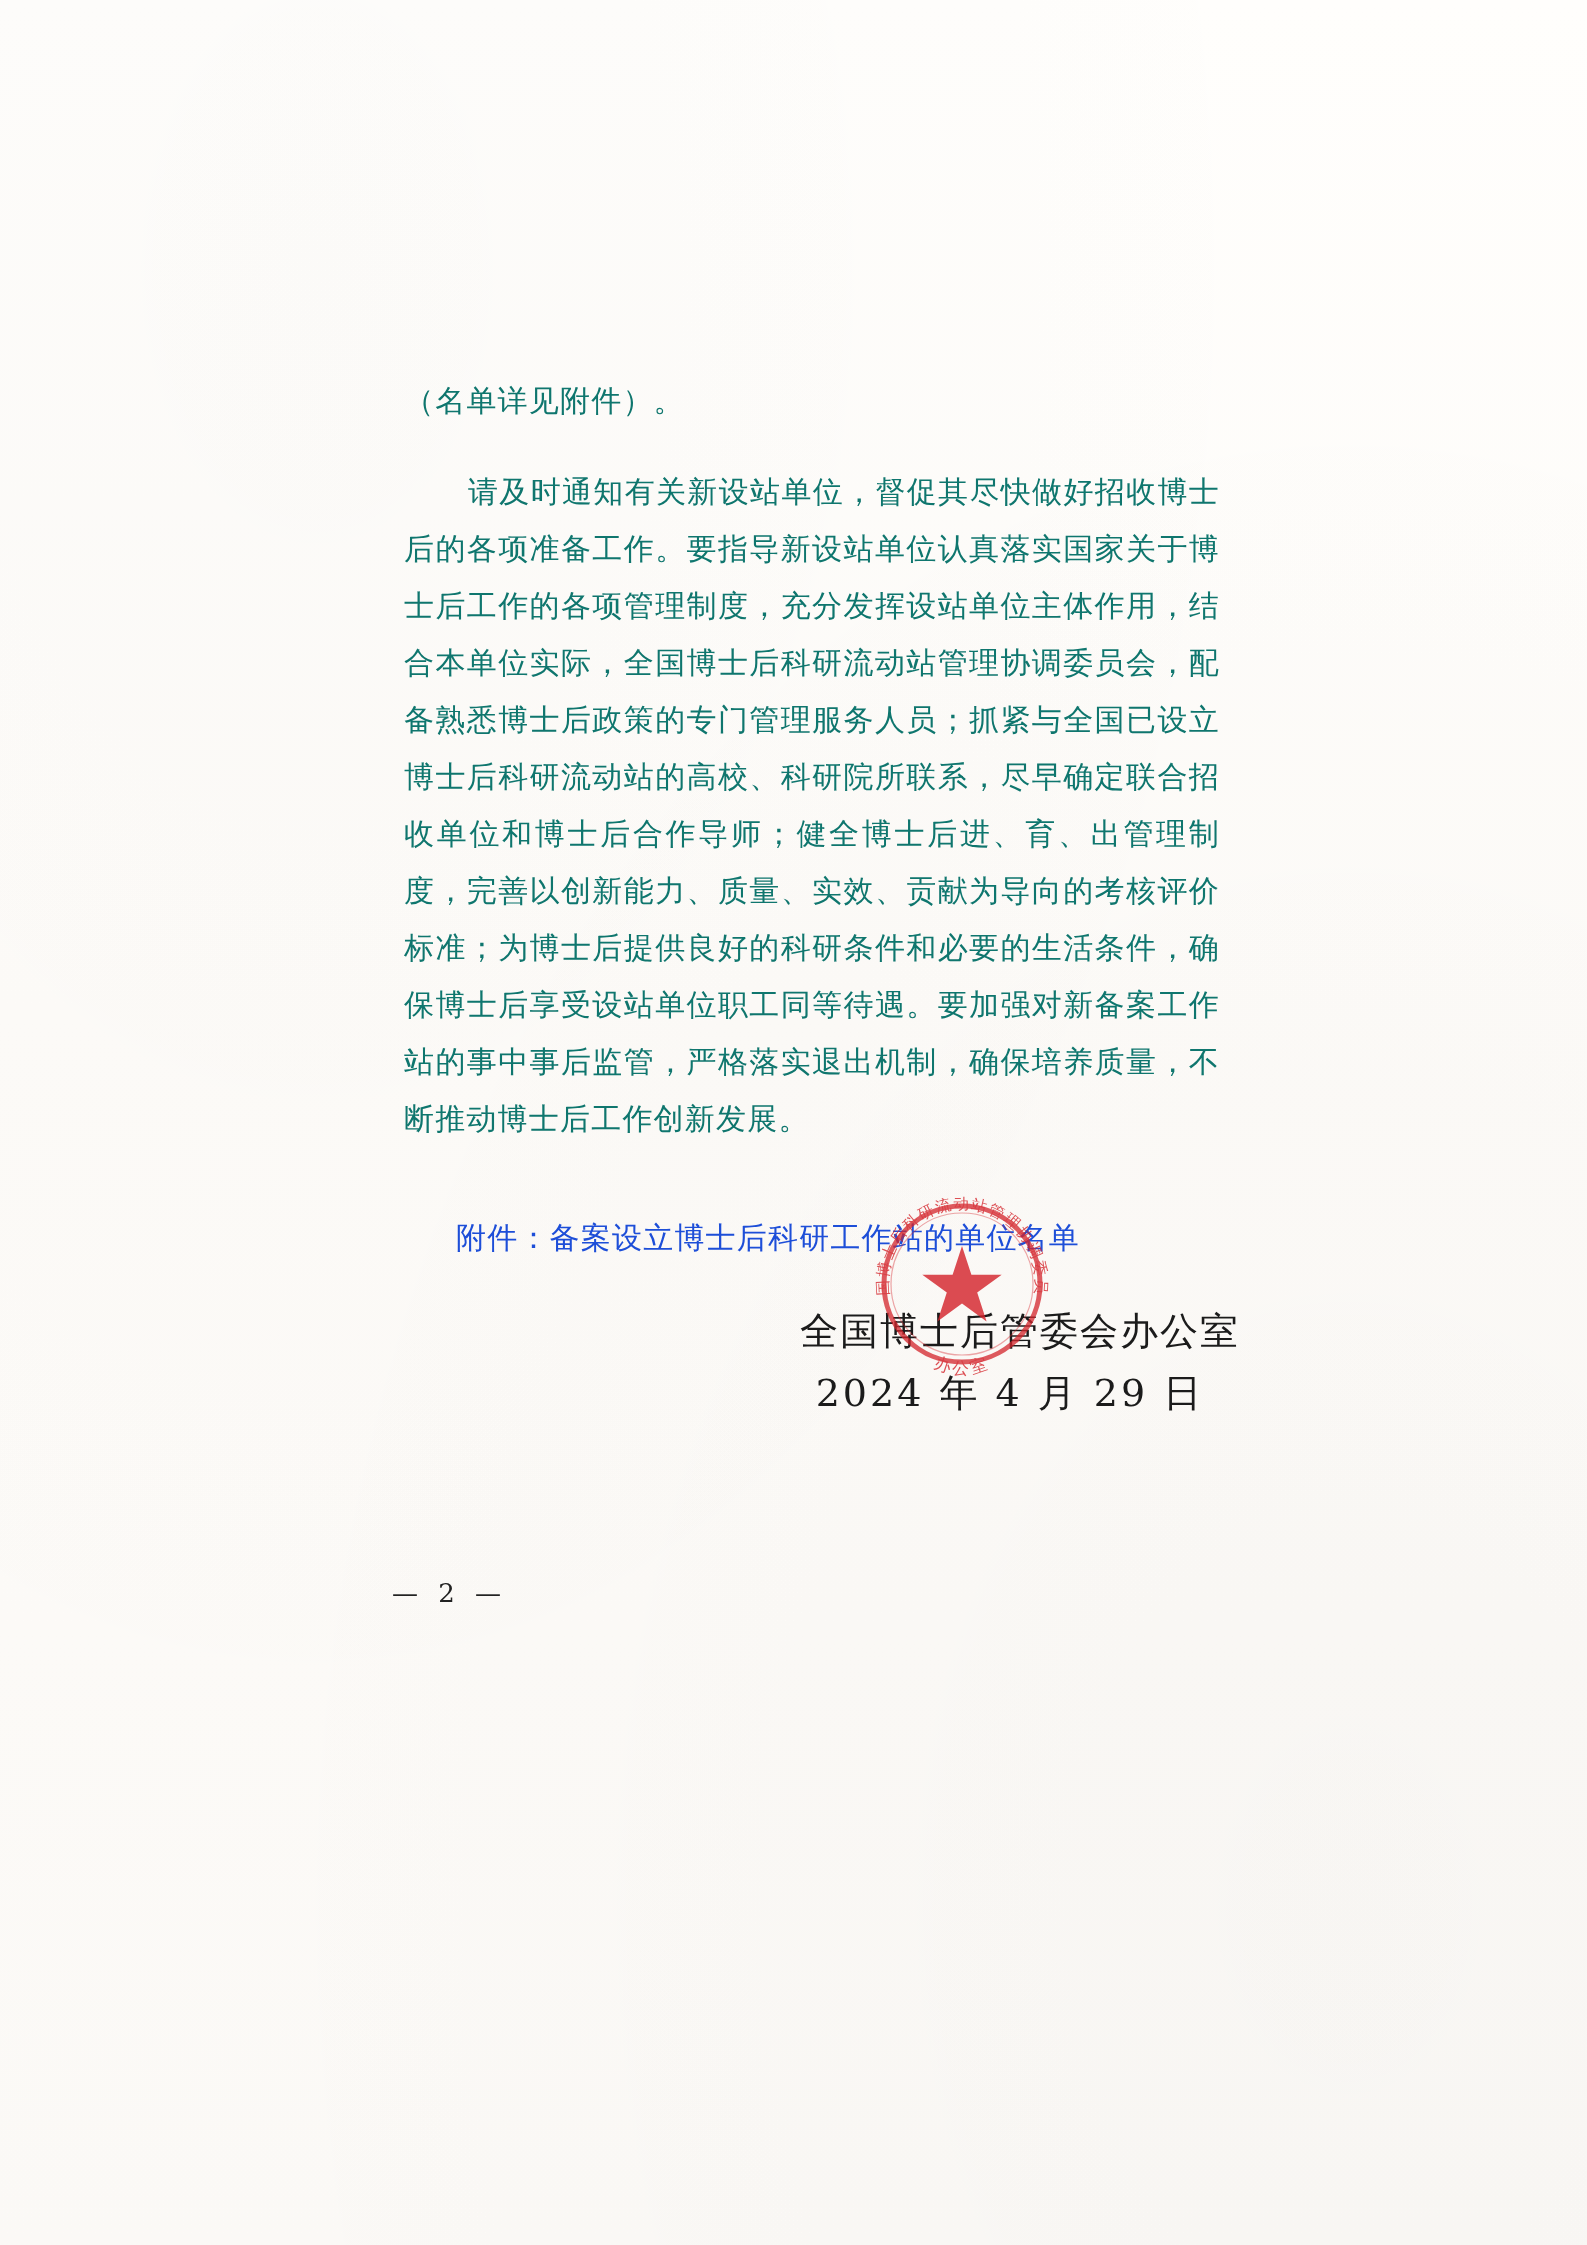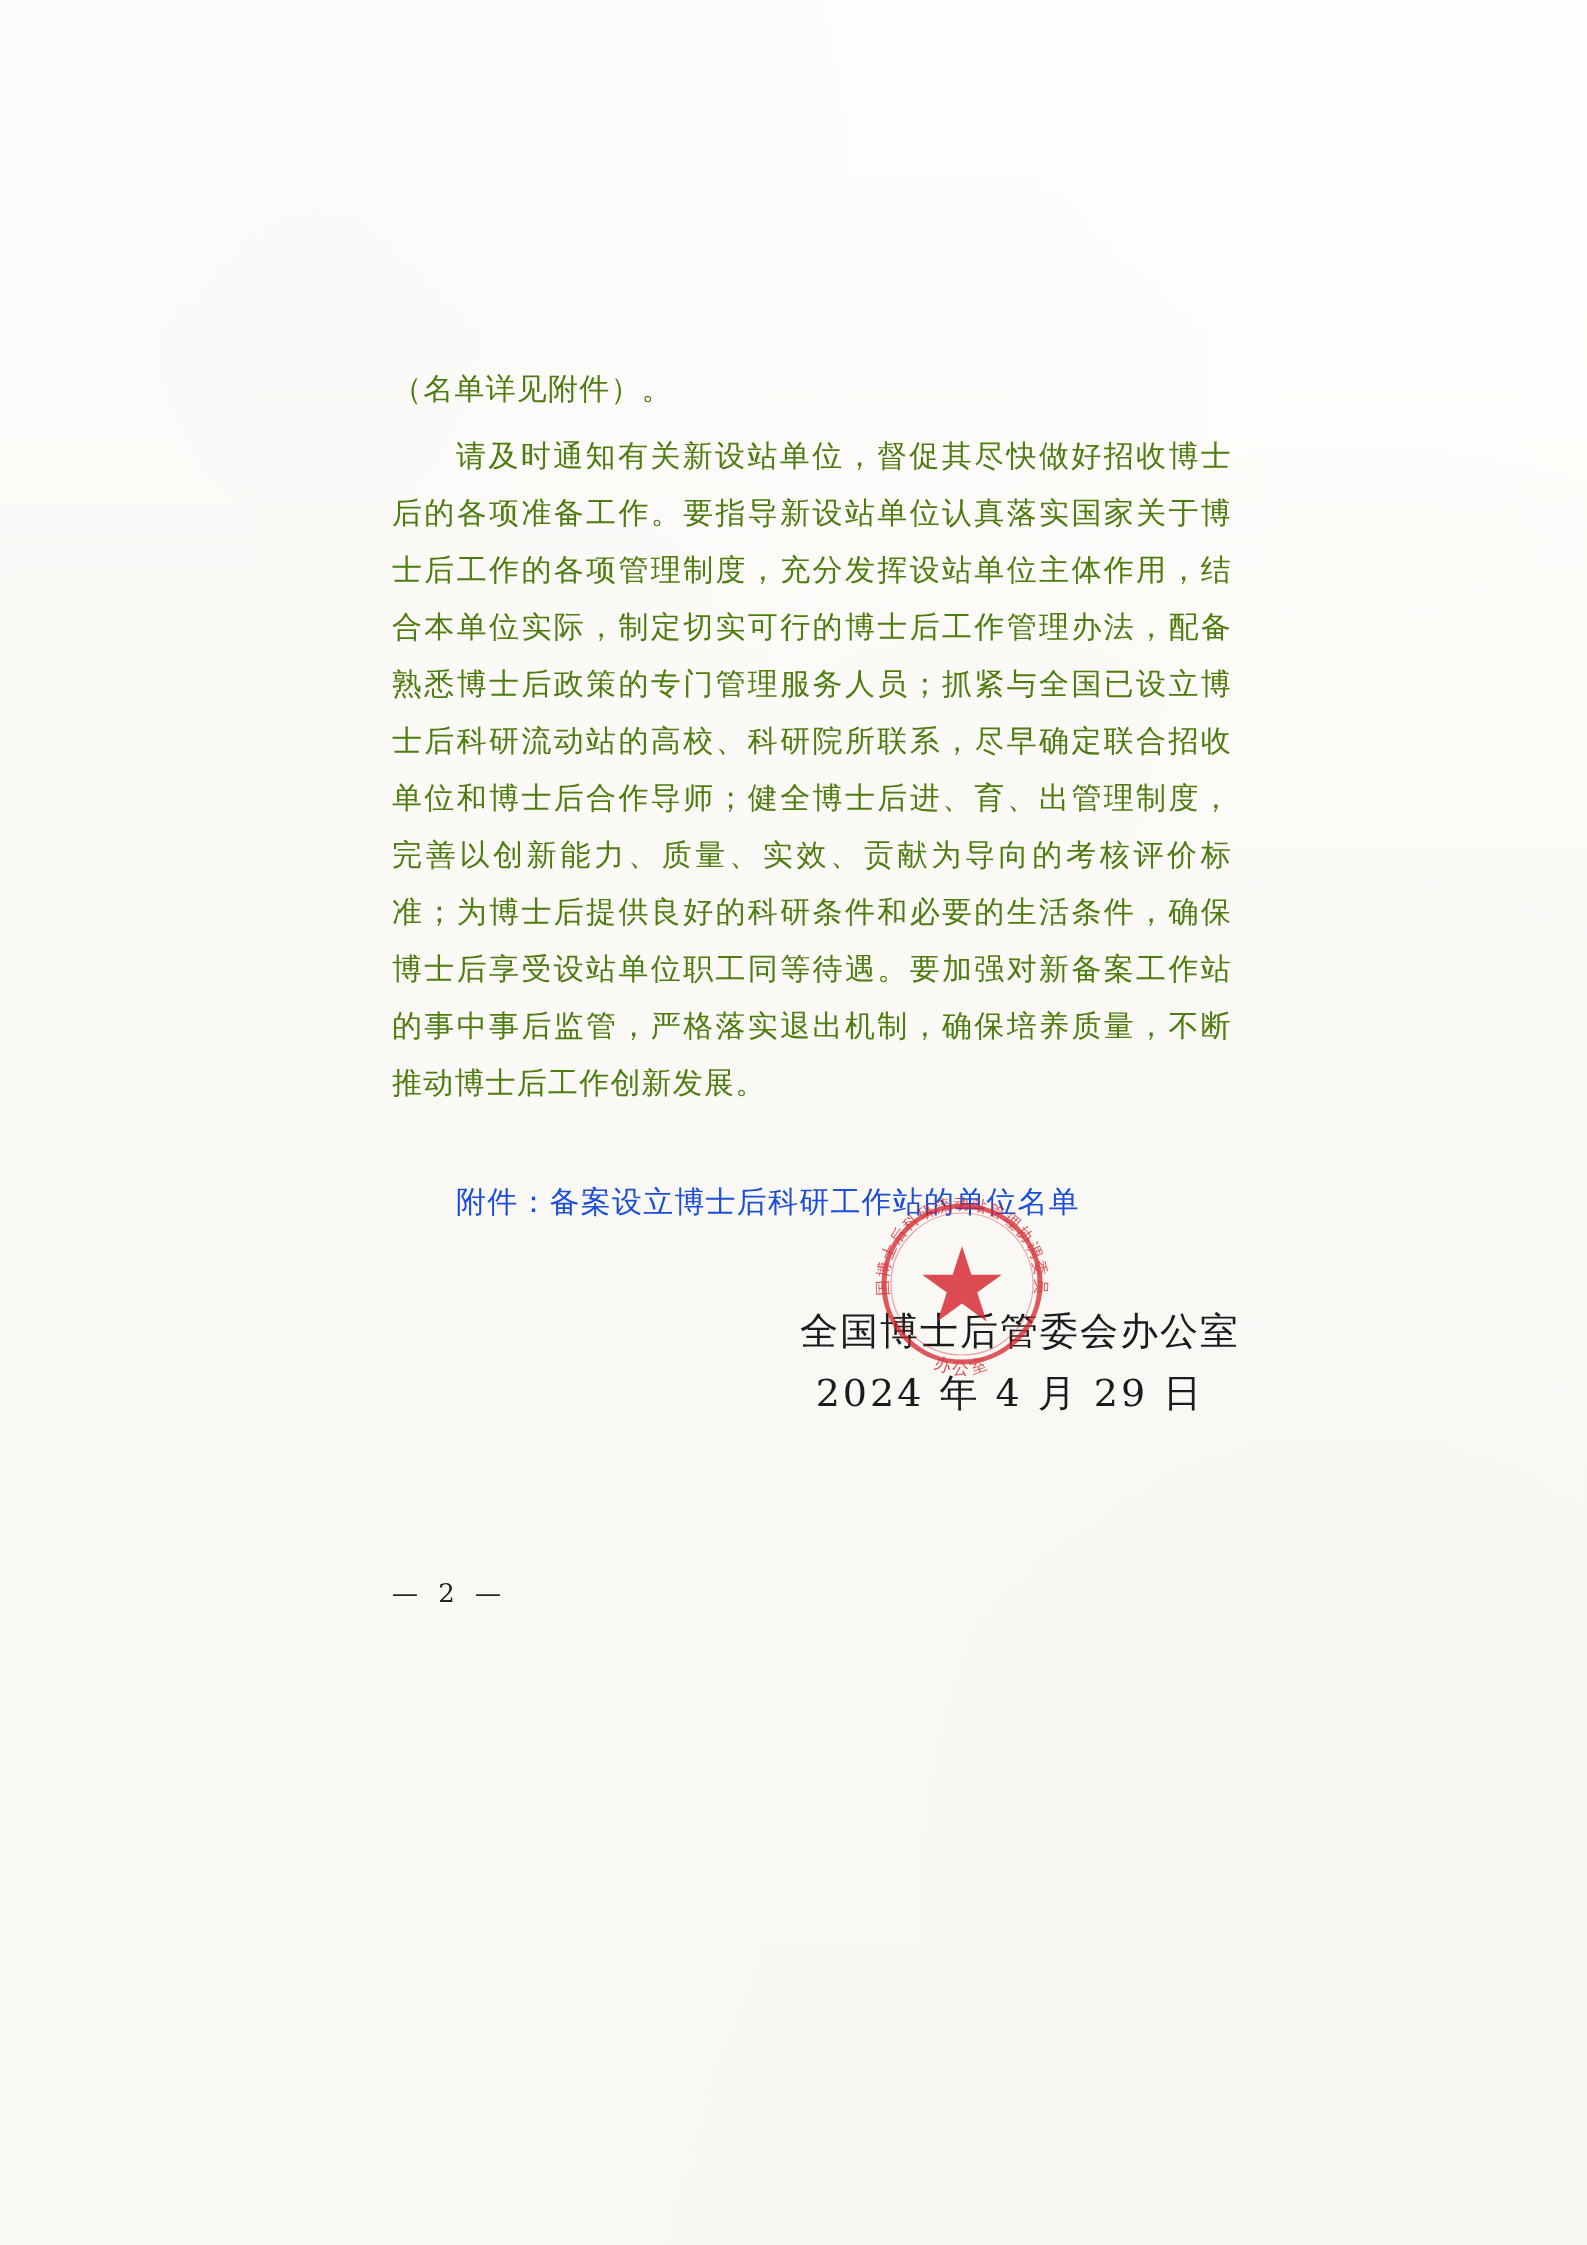--- a/index.html
+++ b/index.html
@@ -28,24 +28,24 @@
   .doc-body {
     position: absolute;
     left: 392px;
     top: 360px;
     width: 840px;
   }
   .para {
     font-size: 30px;
     line-height: 57px;
     letter-spacing: 1.2px;
-    color: #4d7c0f;
+    color: #0f766e;
     text-align: justify;
     text-justify: inter-ideograph;
-    margin: 0;
+    margin: 12px;
   }
   .para.indent {
     text-indent: 64px;
   }
   .gap-sm { height: 10px; }
   .attach {
     margin-top: 62px;
     font-size: 30px;
     line-height: 57px;
     letter-spacing: 1.2px;
@@ -91,21 +91,21 @@
 </style>
 </head>
 <body>
 
 <div class="page">
   <div class="paper-tint"></div>
 
   <div class="doc-body">
     <p class="para">（名单详见附件）。</p>
     <div class="gap-sm"></div>
-    <p class="para indent">请及时通知有关新设站单位，督促其尽快做好招收博士后的各项准备工作。要指导新设站单位认真落实国家关于博士后工作的各项管理制度，充分发挥设站单位主体作用，结合本单位实际，制定切实可行的博士后工作管理办法，配备熟悉博士后政策的专门管理服务人员；抓紧与全国已设立博士后科研流动站的高校、科研院所联系，尽早确定联合招收单位和博士后合作导师；健全博士后进、育、出管理制度，完善以创新能力、质量、实效、贡献为导向的考核评价标准；为博士后提供良好的科研条件和必要的生活条件，确保博士后享受设站单位职工同等待遇。要加强对新备案工作站的事中事后监管，严格落实退出机制，确保培养质量，不断推动博士后工作创新发展。</p>
+    <p class="para indent">请及时通知有关新设站单位，督促其尽快做好招收博士后的各项准备工作。要指导新设站单位认真落实国家关于博士后工作的各项管理制度，充分发挥设站单位主体作用，结合本单位实际，全国博士后科研流动站管理协调委员会，配备熟悉博士后政策的专门管理服务人员；抓紧与全国已设立博士后科研流动站的高校、科研院所联系，尽早确定联合招收单位和博士后合作导师；健全博士后进、育、出管理制度，完善以创新能力、质量、实效、贡献为导向的考核评价标准；为博士后提供良好的科研条件和必要的生活条件，确保博士后享受设站单位职工同等待遇。要加强对新备案工作站的事中事后监管，严格落实退出机制，确保培养质量，不断推动博士后工作创新发展。</p>
     <p class="attach">附件：备案设立博士后科研工作站的单位名单</p>
   </div>
 
   <div class="signature-block">
     <div class="sig-line">全国博士后管委会办公室</div>
     <div class="sig-line sig-date">2024 年 4 月 29 日</div>
   </div>
 
   <div class="seal">
     <svg width="200" height="200" viewBox="0 0 200 200" xmlns="http://www.w3.org/2000/svg">

